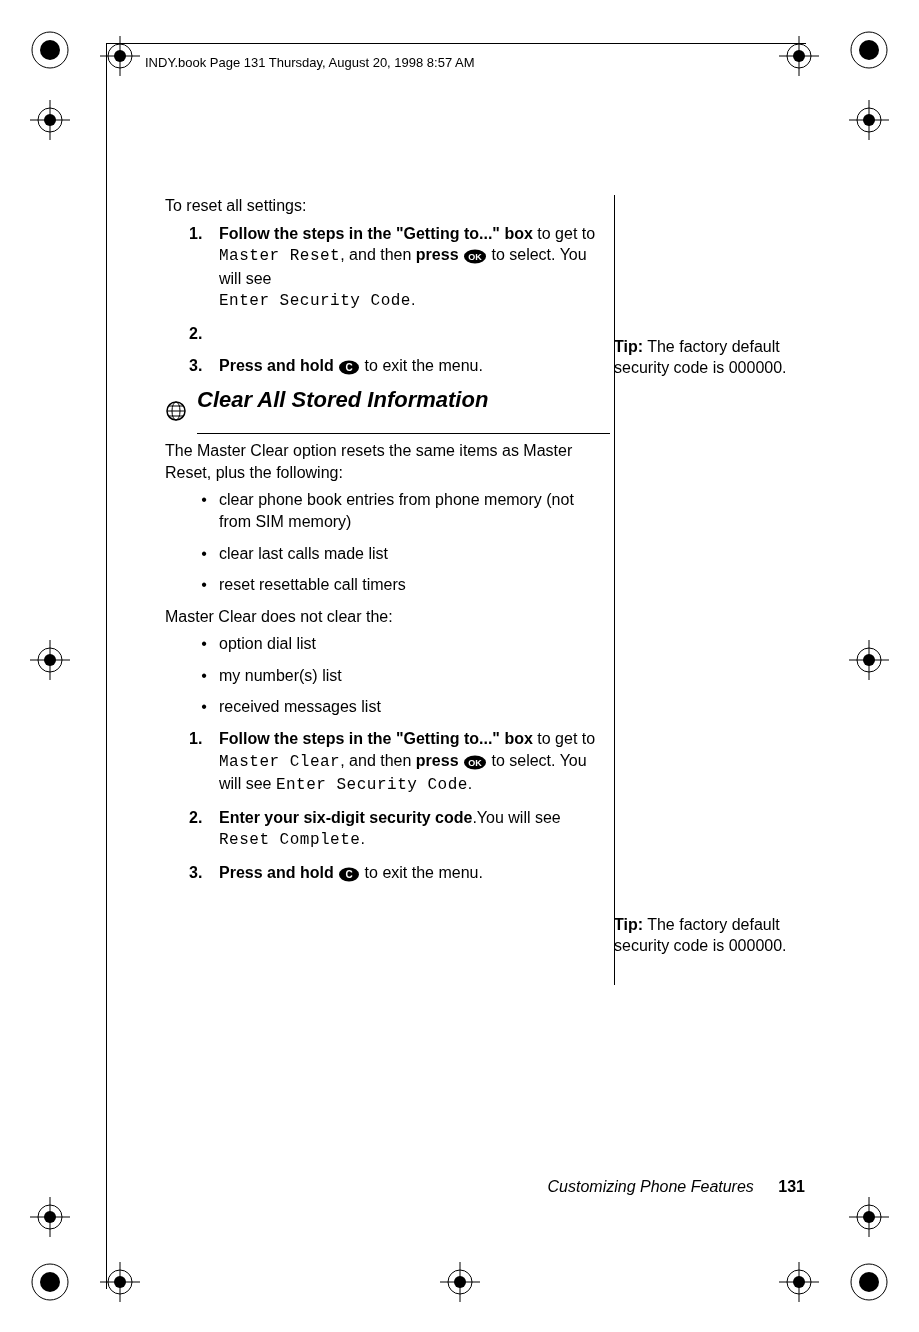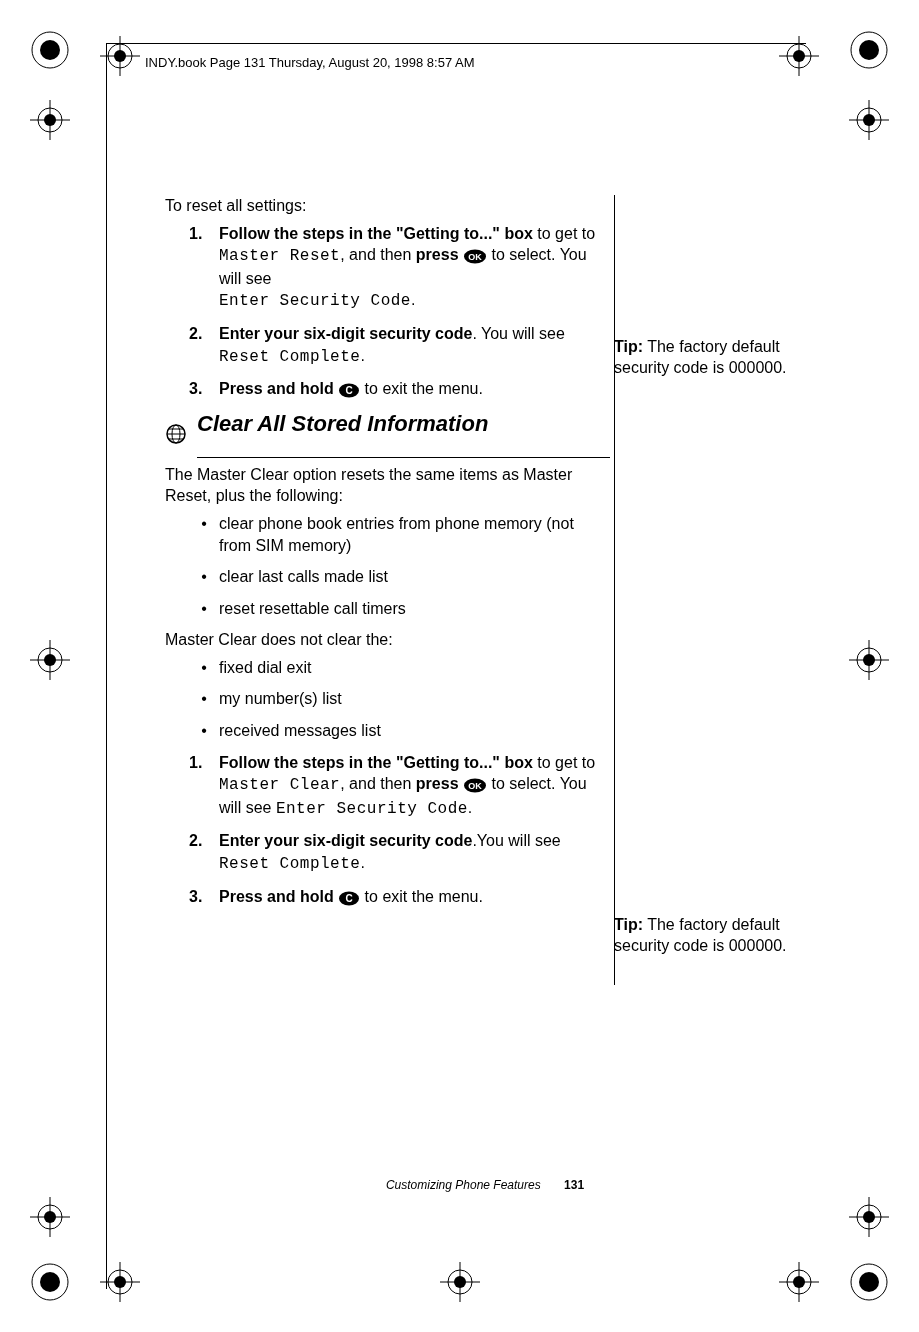--- a/index.html
+++ b/index.html
@@ -66,23 +66,23 @@
   .lcd { font-family: "Courier New", monospace; letter-spacing: 0.5px; }
   .heading-row { display:flex; align-items:center; margin: 8px 0 6px 0; }
   .heading-row h2 { font-style: italic; font-weight: bold; font-size: 22px; margin:0 0 0 10px; border-bottom: 1px solid #000; flex:1; padding-bottom:20px;}
   .ok-key, .c-key { display:inline-block; vertical-align:middle; }
   .ok-key svg, .c-key svg { vertical-align:middle; }
   .footer {
     position: absolute;
     left: 165px;
     width: 640px;
     top: 1178px;
-    text-align: center;
+    text-align: right;
     font-style: italic;
-    font-size: 12px;
+    font-size: 16px;
   }
   .footer .pnum { font-style: normal; font-weight: bold; margin-left: 20px;}
   .globe-icon svg { vertical-align:middle; }
 </style>
 </head>
 <body>
 
 <div class="header-line"></div>
 <div class="header-text">INDY.book  Page 131  Thursday, August 20, 1998  8:57 AM</div>
 
@@ -213,23 +213,20 @@
         <span class="b">Follow the steps in the "Getting to..." box</span><span> to get to </span><span class="lcd">Master Reset</span><span>, and then </span><span class="b">press</span>
         <span class="ok-key"><svg width="24" height="15">
               <ellipse cx="12" cy="7.5" rx="11" ry="7" fill="#000"></ellipse>
               <text x="12" y="11" text-anchor="middle" fill="#fff" font-size="9" font-family="Arial" font-weight="bold">OK</text>
             </svg></span><span> to select. You will see </span><br>
         <span class="lcd">Enter Security Code</span><span>.</span>
       </span>
     </li>
     <li>
       <span class="num">2.</span>
-      <span class="txt">
-        <span class="b">Enter your six-digit security code</span><span>. You will see </span><span class="lcd">Reset Complete</span><span>.</span>
-      </span>
     </li>
     <li>
       <span class="num">3.</span>
       <span class="txt">
         <span class="b">Press and hold</span>
         <span class="c-key"><svg width="22" height="15">
               <ellipse cx="11" cy="7.5" rx="10" ry="7" fill="#000"></ellipse>
               <text x="11" y="11" text-anchor="middle" fill="#fff" font-size="10" font-family="Arial" font-weight="bold">C</text>
             </svg></span><span> to exit the menu.</span>
       </span>
@@ -262,21 +259,21 @@
     <li>
         <span class="dot">•</span>
         <span>reset resettable call timers</span>
       </li>
   </ul>
 
   <p>Master Clear does not clear the:</p>
   <ul class="bul">
     <li>
         <span class="dot">•</span>
-        <span>fixed dial exit</span>
+        <span>option dial list</span>
       </li>
     <li>
         <span class="dot">•</span>
         <span>my number(s) list</span>
       </li>
     <li>
         <span class="dot">•</span>
         <span>received messages list</span>
       </li>
   </ul>

